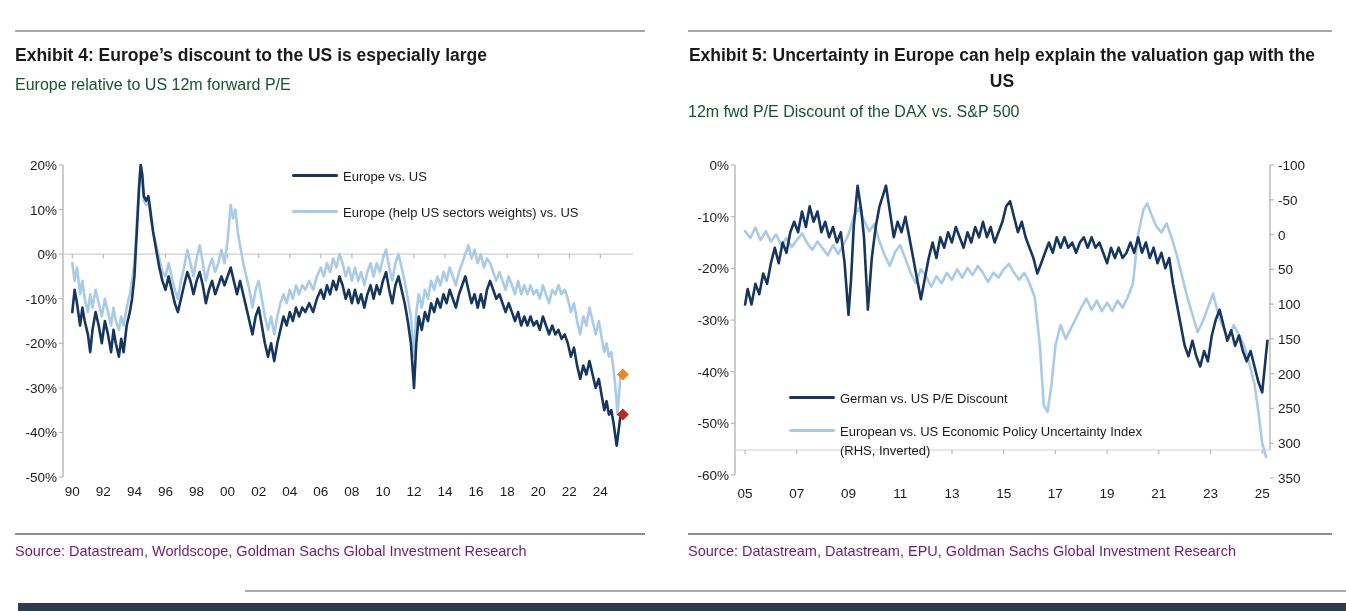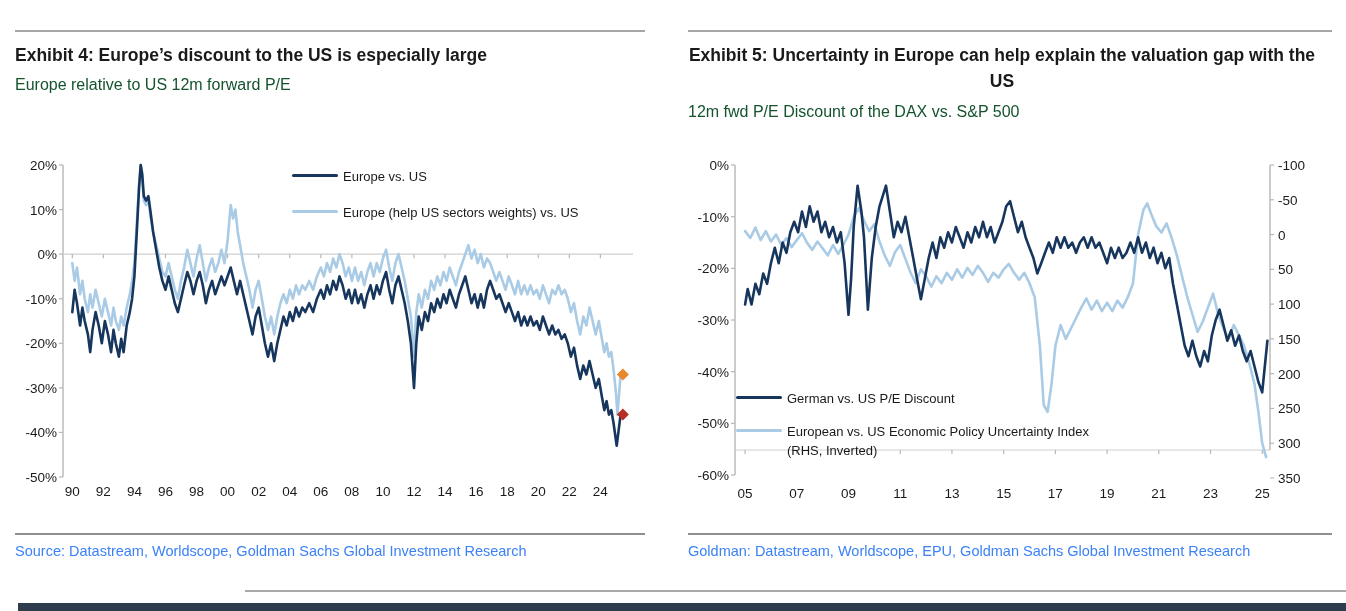--- a/index.html
+++ b/index.html
@@ -17,21 +17,21 @@
   .chart{position:absolute;}
   #chart0{left:5px;top:150px;width:660px;height:360px;}
   #chart1{left:678px;top:150px;width:668px;height:360px;}
   .legend{position:absolute;}
   .legend-item{display:flex;align-items:flex-start;}
   .legend-swatch{flex:0 0 46px;height:3.4px;border-radius:2px;margin-right:5px;margin-top:7px;}
   .legend-label{font-size:13px;line-height:19px;color:#1a1a1a;white-space:nowrap;}
   .src-rule{position:absolute;top:533px;height:2px;background:#8f8f8f;}
   #src-rule-left{left:15px;width:630px;}
   #src-rule-right{left:688px;width:644px;}
-  .source-text{position:absolute;top:543px;font-size:14.5px;color:#3b82f6;}
+  .source-text{position:absolute;top:543px;font-size:14.5px;color:#701a75;}
   #source-left{left:15px;width:630px;}
   #source-right{left:688px;width:644px;}
   #footer-rule{position:absolute;left:245px;top:590px;width:1101px;height:2px;background:#a9a9a9;}
   #footer-bar{position:absolute;left:18px;top:603px;width:1328px;height:8px;background:#2e3d4d;}
 </style>
 </head>
 <body>
 
 <div id="canvas">
   <div class="top-rule" id="rule-left"></div>
@@ -170,31 +170,31 @@
   <div id="legend0" class="legend" style="left:292px;top:167px;">
       <div class="legend-item">
         <span class="legend-swatch" style="background: rgb(23, 54, 93);"></span>
         <span class="legend-label">Europe vs. US</span>
       </div>
       <div class="legend-item" style="margin-top: 17px;">
         <span class="legend-swatch" style="background: rgb(169, 203, 229);"></span>
         <span class="legend-label">Europe (help US sectors weights) vs. US</span>
       </div>
     </div>
-  <div id="legend1" class="legend" style="left:736px;top:389px;">
+  <div id="legend1" class="legend" style="left:789px;top:389px;">
       <div class="legend-item">
         <span class="legend-swatch" style="background: rgb(23, 54, 93);"></span>
         <span class="legend-label">German vs. US P/E Discount</span>
       </div>
       <div class="legend-item" style="margin-top: 14px;">
         <span class="legend-swatch" style="background: rgb(169, 203, 229);"></span>
         <span class="legend-label">European vs. US Economic Policy Uncertainty Index<br>(RHS, Inverted)</span>
       </div>
     </div>
 
   <div class="src-rule" id="src-rule-left"></div>
   <div class="src-rule" id="src-rule-right"></div>
   <div class="source-text" id="source-left">Source: Datastream, Worldscope, Goldman Sachs Global Investment Research</div>
-  <div class="source-text" id="source-right">Goldman: Datastream, Worldscope, EPU, Goldman Sachs Global Investment Research</div>
+  <div class="source-text" id="source-right">Source: Datastream, Datastream, EPU, Goldman Sachs Global Investment Research</div>
 
   <div id="footer-rule"></div>
   <div id="footer-bar"></div>
 </div>
 
 </body></html>

